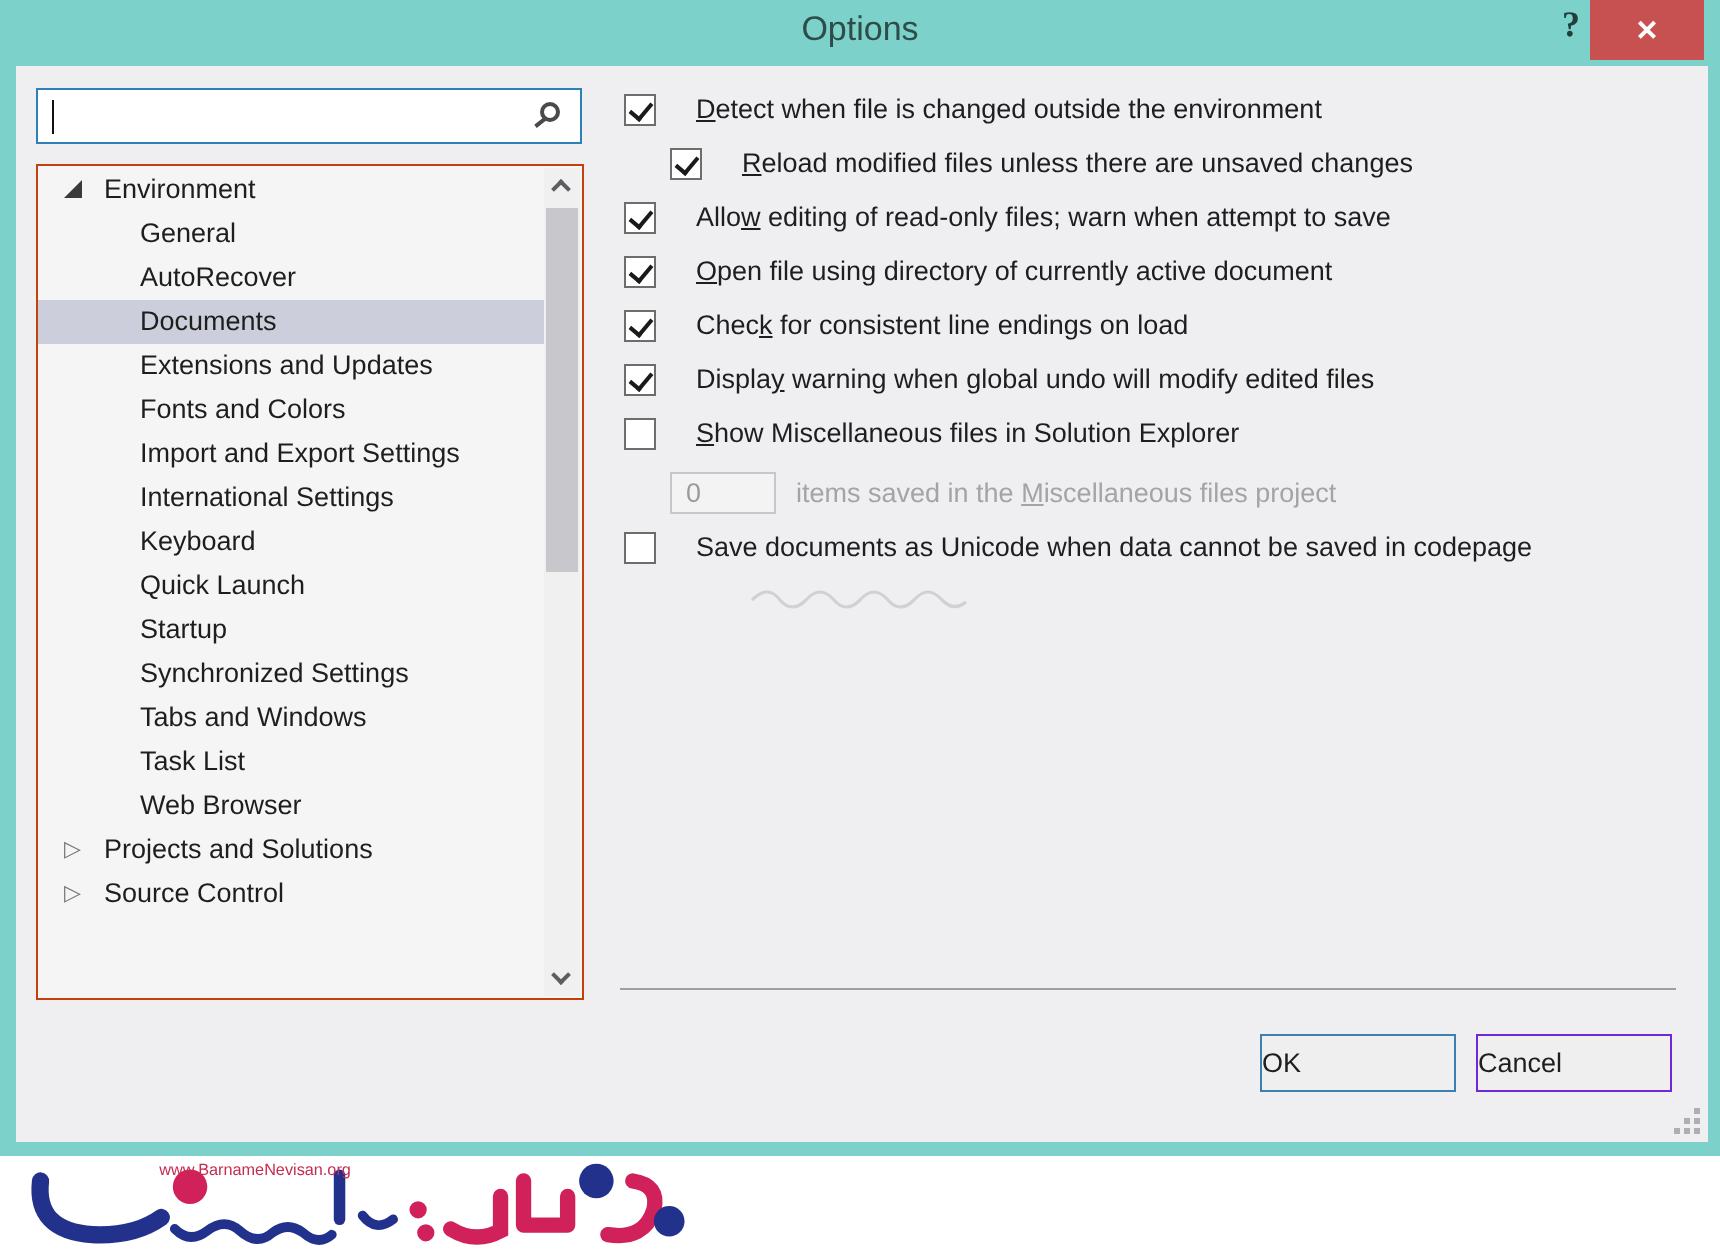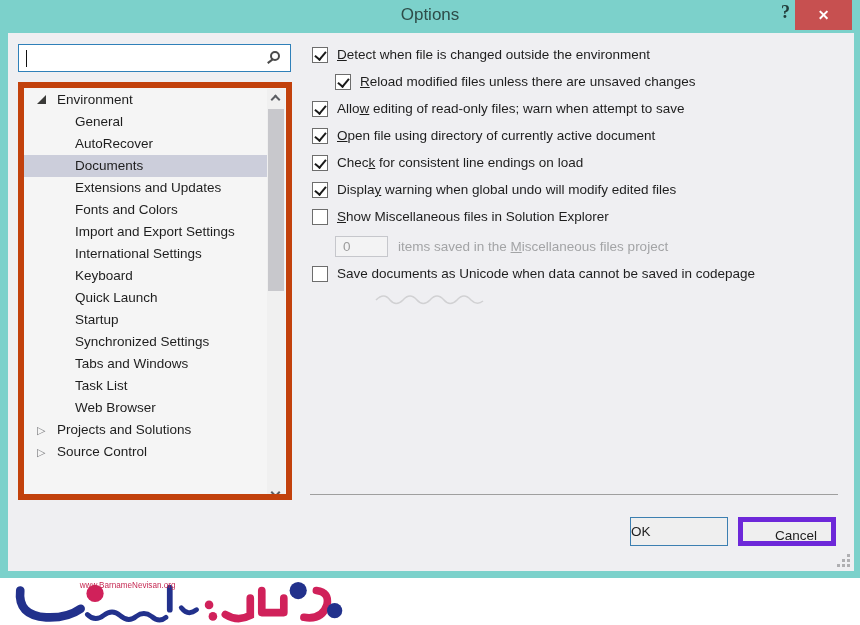--- a/index.html
+++ b/index.html
@@ -23,60 +23,60 @@
                border:1px solid #2F80B9; }
   .caret { position:absolute; left:7px; top:5px; width:1px; height:17px; background:#111; }
   .mag { position:absolute; right:8px; top:6px; width:16px; height:16px; }
   .mag .lens { position:absolute; left:4px; top:0; width:10px; height:10px; border:2px solid #4A4A4A;
                border-radius:50%; }
   .mag .handle { position:absolute; left:1px; top:9px; width:7px; height:2px; background:#4A4A4A;
                  transform:rotate(-38deg); }
 
   
   .tree { position:absolute; left:10px; top:49px; width:274px; height:418px; background:#F5F5F5;
-          border:6px solid #c2410c; overflow:hidden; }
+          border:1px solid #c2410c; overflow:hidden; }
   .tree-rows { position:absolute; left:0; top:1px; width:254px; }
   .trow { position:relative; height:22px; line-height:22px; font-size:13.5px; color:#1E1E1E;
           white-space:nowrap; }
   .trow.selected { background:#CCCEDB; }
   .trow .glyph { position:absolute; left:13px; top:6px; }
   .glyph-exp { width:0; height:0; border-left:9px solid transparent; border-bottom:9px solid #3A3A38; }
   .glyph-col { font-size:11px; color:#77787B; line-height:10px; }
   .trow .lbl-0 { position:absolute; left:33px; }
   .trow .lbl-1 { position:absolute; left:51px; }
 
   
   .vscroll { position:absolute; right:1px; top:1px; width:18px; height:414px; background:#F0F0F0; }
   .sb-btn { position:absolute; left:0; width:18px; height:17px; }
   .chev { position:absolute; left:5px; width:7px; height:7px; border:solid #5B5E63; border-width:2px 2px 0 0; }
   .chev.up { top:7px; transform:rotate(-45deg); }
   .chev.down { top:3px; transform:rotate(135deg); }
   .sb-thumb { position:absolute; left:1px; top:20px; width:16px; height:182px; background:#C8C8CC; }
 
   
   .opts { position:absolute; left:304px; top:13px; width:534px; }
-  .orow { display:flex; align-items:flex-start; gap:9px; height:19px; margin-bottom:8px; }
+  .orow { display:flex; align-items:flex-start; gap:20px; height:19px; margin-bottom:8px; }
   .orow.indent { margin-left:23px; }
   .cb { width:16px; height:16px; background:#fff; border:1px solid #6D6D6D; position:relative; flex:none; margin-top:1px; }
   .cb.checked::after { content:""; position:absolute; left:4px; top:1px; width:5px; height:9px;
                        border:solid #1A1A1A; border-width:0 2px 2px 0; transform:rotate(40deg); }
   .olabel { font-size:13.5px; color:#1E1E1E; line-height:18px; white-space:nowrap; }
   .mn { text-decoration:underline; }
   .inputrow { display:flex; align-items:center; gap:10px; margin:3px 0 8px 23px; height:22px; }
   .numbox { width:53px; height:21px; background:#F3F3F4; border:1px solid #C6C7CC; color:#9B9B9B;
             font-size:13.5px; line-height:19px; padding-left:7px; }
   .graylabel { font-size:13.5px; color:#A3A4A6; white-space:nowrap; }
   .squiggle { position:absolute; left:62px; top:253px; width:120px; height:14px; opacity:.35; pointer-events:none; }
 
   
   .separator { position:absolute; left:302px; top:461px; width:528px; height:1px; background:#9F9F9F; }
   .btn { position:absolute; top:484px; width:98px; height:29px; background:#EFEFEF; font-size:13.5px;
          color:#1E1E1E; line-height:27px; }
   .btn.ok { left:622px; border:1px solid #3C7FB1; }
-  .btn.cancel { left:730px; border:5px solid #6d28d9;padding-left:32px; }
+  .btn.cancel { left:730px; border:1px solid #6d28d9; }
   .grip { position:absolute; right:2px; bottom:2px; }
 
   
   .brand { position:absolute; left:6px; top:579px; width:340px; height:46px; }
 </style>
 </head>
 <body>
 
 <div class="page">
 

